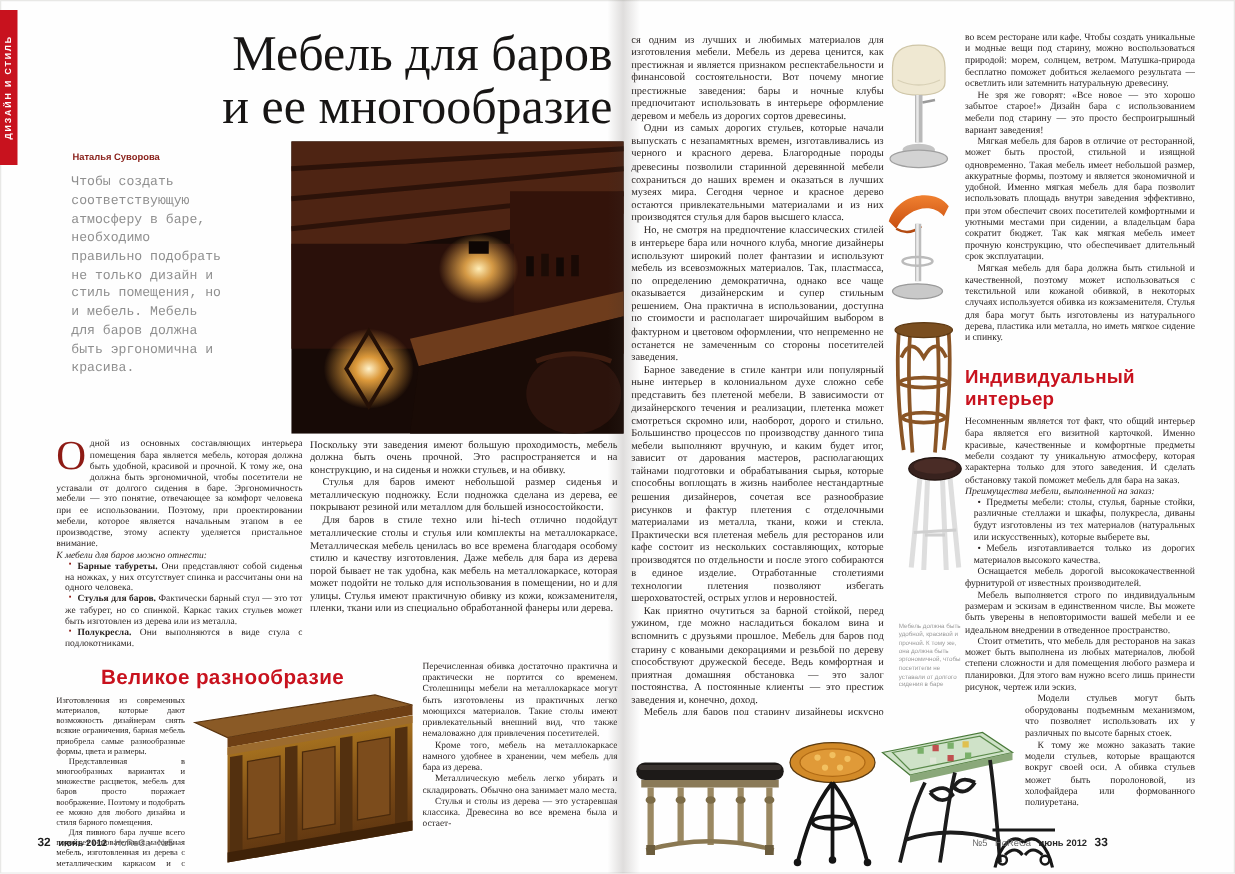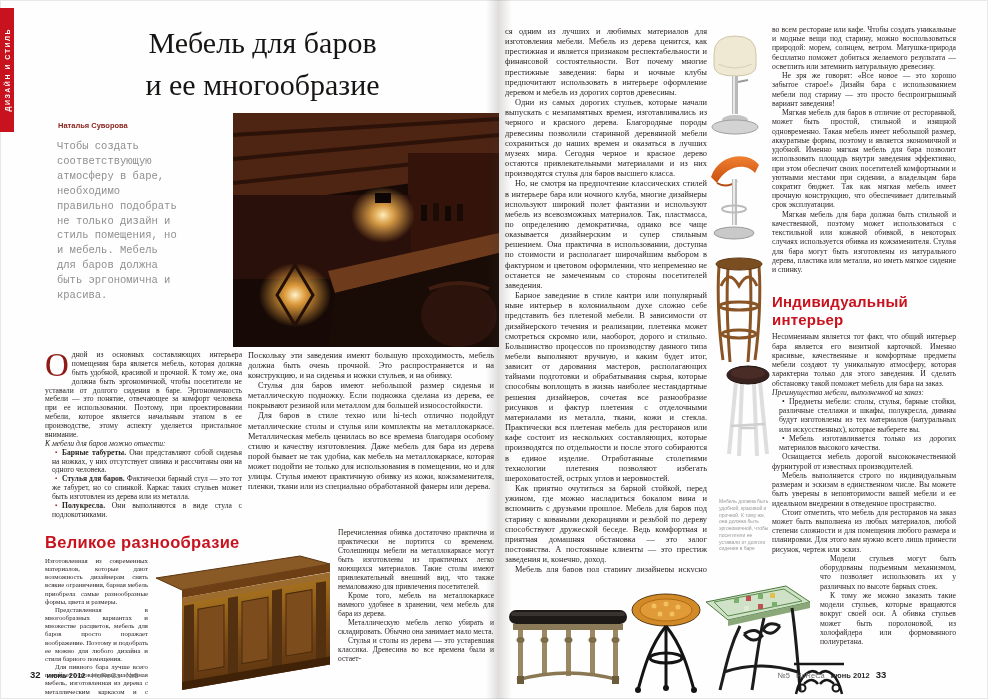--- a/index.html
+++ b/index.html
@@ -7,37 +7,37 @@
           font-family:"Liberation Serif","DejaVu Serif",serif;color:#2b2523;
           box-shadow:inset 0 0 0 1px #e8e8e6;}
   .abs{position:absolute;}
   .gutter{left:486px;top:0;width:26px;height:699px;
           background:linear-gradient(to right,rgba(0,0,0,0) 0%,rgba(60,50,45,.16) 48%,rgba(0,0,0,0) 100%);}
   
   .section-tab{left:0;top:8px;width:14px;height:124px;background:#c8121e;display:flex;align-items:center;justify-content:center;}
   .section-tab span{writing-mode:vertical-rl;transform:rotate(180deg);color:#fff;
           font-family:"Liberation Sans","DejaVu Sans",sans-serif;font-size:7px;font-weight:bold;letter-spacing:1.5px;white-space:nowrap;}
   
-  .title{left:35px;top:22px;width:455px;text-align:center;font-size:30px;line-height:42px;color:#171514;}
+  .title{left:35px;top:22px;width:455px;text-align:right;font-size:40px;line-height:42px;color:#171514;}
   .author{left:58px;top:121px;width:160px;font-family:"Liberation Sans","DejaVu Sans",sans-serif;
           font-size:7.5px;font-weight:bold;color:#8a221c;}
   .intro{left:57px;top:139px;width:126px;font-family:Liberation Mono, monospace;
          font-size:10.5px;line-height:1.42;color:#8f8f8f;}
   
   .bodytxt{text-align:justify;}
   .bodytxt p{margin:0;text-indent:10px;}
   .bodytxt p.noind{text-indent:0;}
   .col1{left:45px;top:351px;width:197px;height:184px;font-size:7.6px;line-height:1.17;overflow:hidden;}
   .dropcap{float:left;font-size:33px;line-height:26px;padding:1px 3px 0 0;color:#8e1b15;}
   .lead{font-weight:bold;}
   .li-item{position:relative;padding-left:7px;text-indent:0;}
   .li-item::before{content:"▪";position:absolute;left:0;top:0;color:#8e1b15;font-size:6px;}
   .italic{font-style:italic;}
   .h-red{color:#c8121e;font-family:"Liberation Sans","DejaVu Sans",sans-serif;font-weight:bold;}
-  .heading1{left:45px;top:533px;width:266px;font-size:16.5px;letter-spacing:.3px;}
+  .heading1{left:45px;top:533px;width:266px;text-align:center;font-size:16.5px;letter-spacing:.3px;}
   .leftbottom{left:45px;top:557px;width:103px;height:138px;font-size:6.8px;line-height:1.2;overflow:hidden;}
   .col2{left:248px;top:351px;width:246px;height:176px;font-size:8.4px;line-height:1.2;overflow:hidden;}
   .col2wrap{left:338px;top:528px;width:156px;height:166px;font-size:7.5px;line-height:1.2;overflow:hidden;}
   .colmain{left:505px;top:27px;width:202px;height:545px;font-size:8.4px;line-height:1.21;overflow:hidden;}
   .colright{left:772px;top:25px;width:184px;height:648px;font-size:7.7px;line-height:1.2;overflow:hidden;}
   .heading2{font-size:15px;margin:19px 0 3px 0;letter-spacing:.2px;}
   .adv{position:relative;padding-left:7px;text-indent:0;}
   .adv::before{content:"•";position:absolute;left:0;top:0;}
   .wrapSpacer{float:left;width:48px;height:118px;}
   .stool-caption{left:719px;top:498px;width:50px;font-family:"Liberation Sans","DejaVu Sans",sans-serif;

